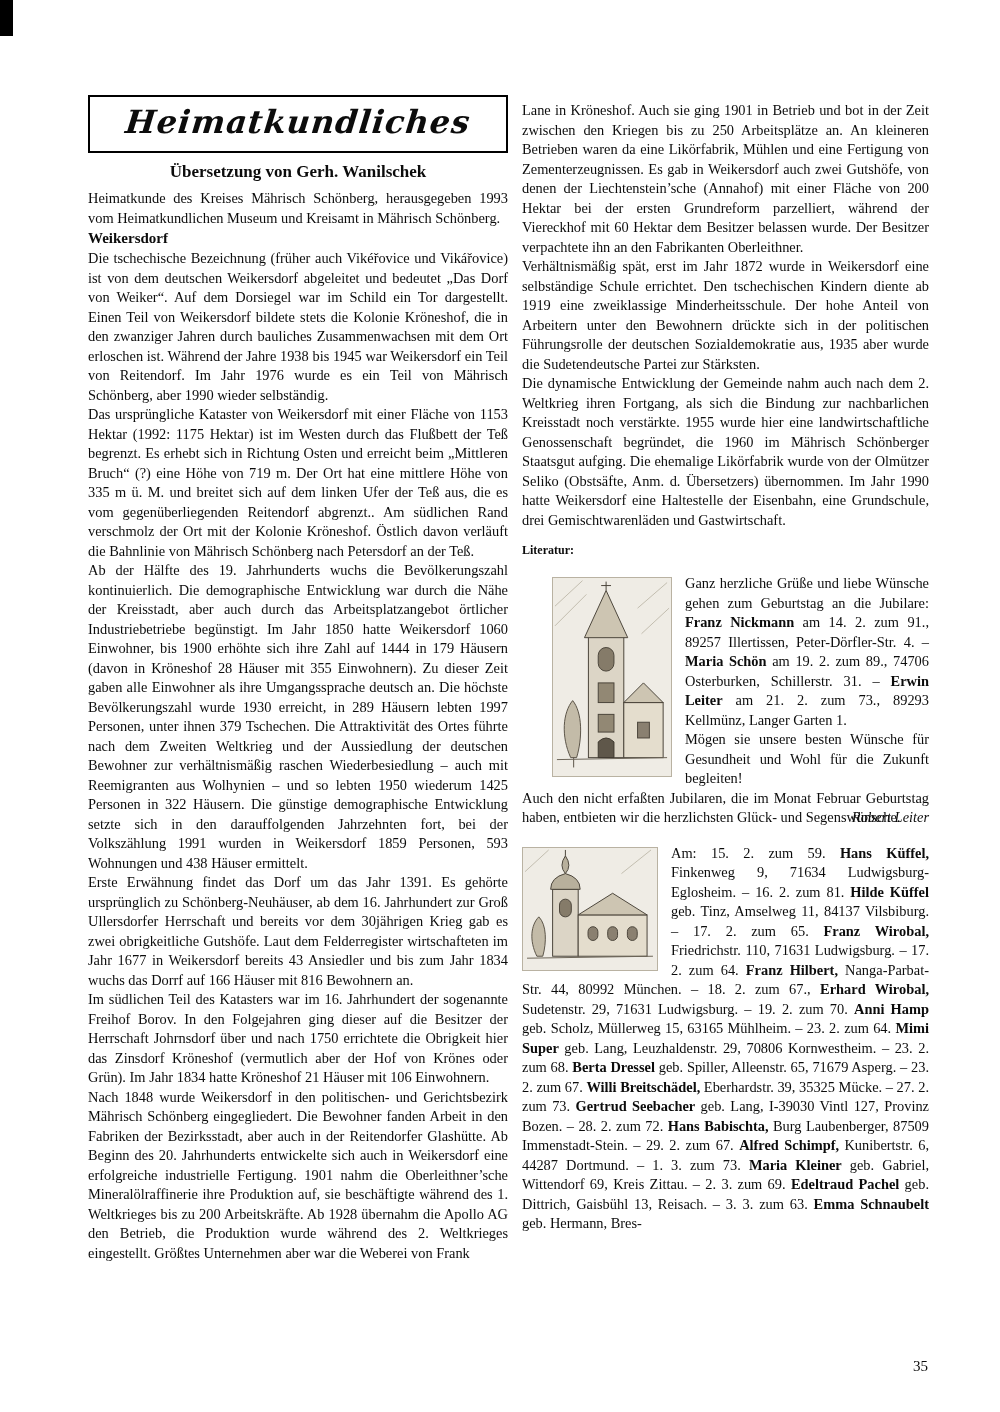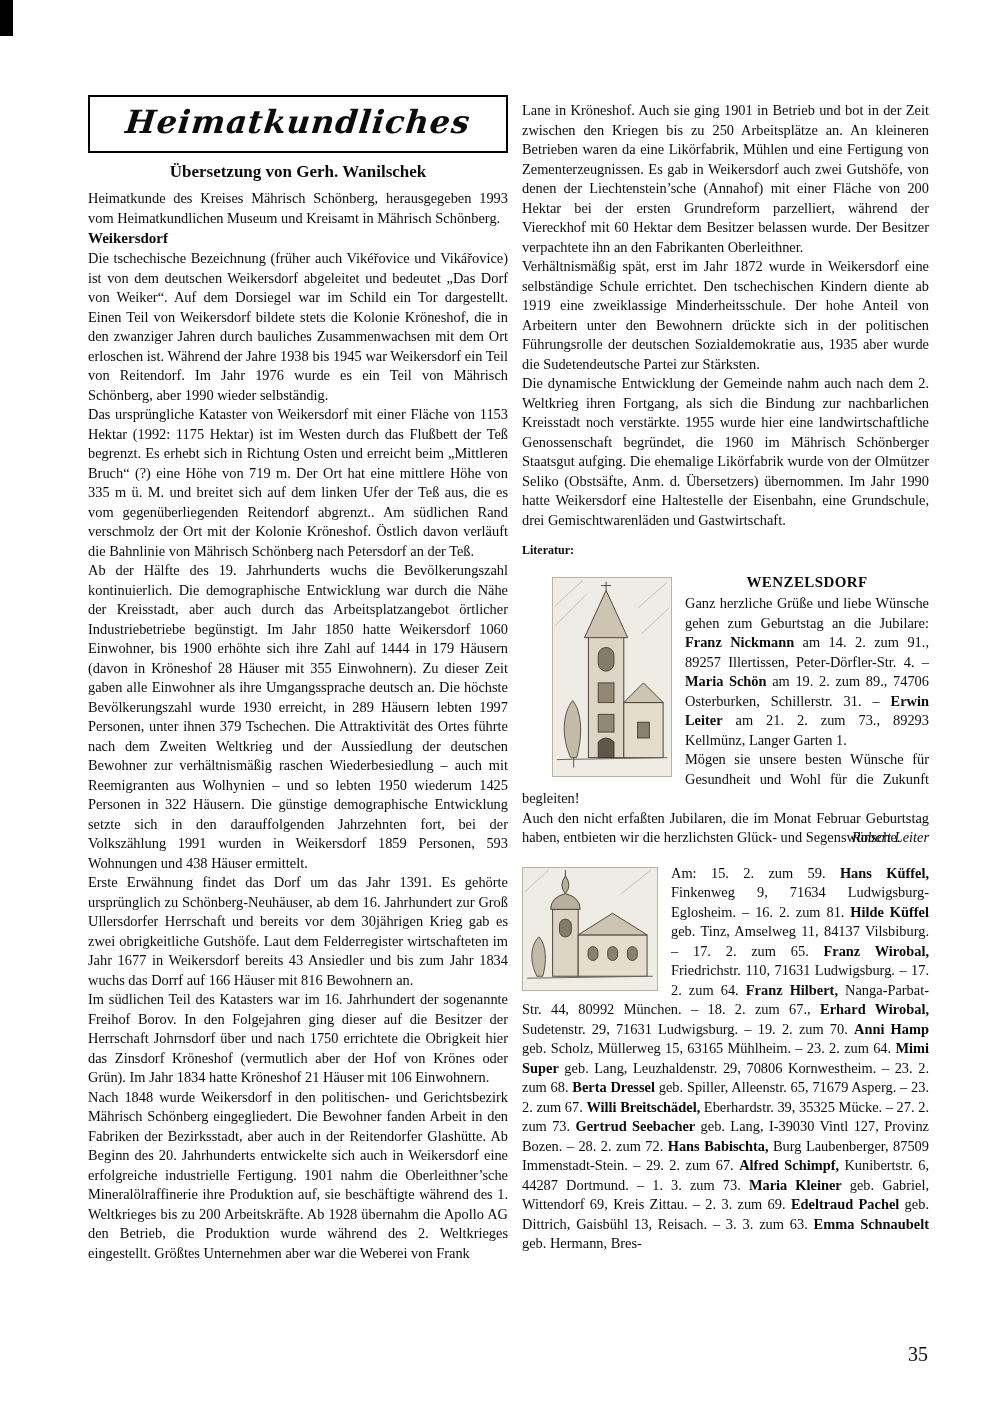--- a/index.html
+++ b/index.html
@@ -79,22 +79,22 @@
   .signature {
     font-style: italic;
     text-align: right;
     font-size: 14.4px;
     line-height: 19.5px;
     margin-top: -19.5px;
   }
   .page-number {
     position: absolute;
     right: 72px;
-    bottom: 46px;
-    font-size: 20px;
+    bottom: 37px;
+    font-size: 15px;
   }
 </style>
 </head>
 <body>
 
 <div class="page">
   <div class="corner-mark"></div>
 
   <div class="content">
 
@@ -142,21 +142,20 @@
             <rect x="46" y="138" width="16" height="18" fill="#928874" stroke="#4a443a"></rect>
             <path d="M46 182 V166 Q54 158 62 166 V182 Z" fill="#5f574a" stroke="#3d372e"></path>
             <rect x="72" y="126" width="40" height="56" fill="#e4ddcd" stroke="#4a443a"></rect>
             <polygon points="72,126 92,106 112,126" fill="#cdc5b2" stroke="#4a443a"></polygon>
             <rect x="86" y="146" width="12" height="16" fill="#8a8070" stroke="#4a443a"></rect>
             <path d="M18 182 C8 160 10 136 20 124 C30 136 30 162 24 182 Z" fill="#c3bba8" stroke="#5a5346"></path>
             <line x1="21" y1="182" x2="21" y2="192" stroke="#5a5346"></line>
             <line x1="4" y1="184" x2="116" y2="182" stroke="#6b6457"></line>
           </svg>
         </div>
-        <div class="jubilee-heading">WENZELSDORF</div>
         <p class="body"><span>Ganz herzliche Grüße und liebe Wünsche gehen zum Geburtstag an die Jubilare: </span><b>Franz Nickmann</b><span> am 14. 2. zum 91., 89257 Illertissen, Peter-Dörfler-Str. 4. – </span><b>Maria Schön</b><span> am 19. 2. zum 89., 74706 Osterburken, Schillerstr. 31. – </span><b>Erwin Leiter</b><span> am 21. 2. zum 73., 89293 Kellmünz, Langer Garten 1.</span></p>
         <p class="body">Mögen sie unsere besten Wünsche für Gesundheit und Wohl für die Zukunft begleiten!</p>
         <p class="body clear-left">Auch den nicht erfaßten Jubilaren, die im Monat Februar Geburtstag haben, entbieten wir die herzlichsten Glück- und Segenswünsche.</p>
         <div class="signature">Robert Leiter</div>
       </div>
 
       <div class="jubilee">
         <div class="church church-wide">
           <svg viewBox="0 0 136 124" xmlns="http://www.w3.org/2000/svg">
             <rect width="136" height="124" fill="#efece5"></rect>

